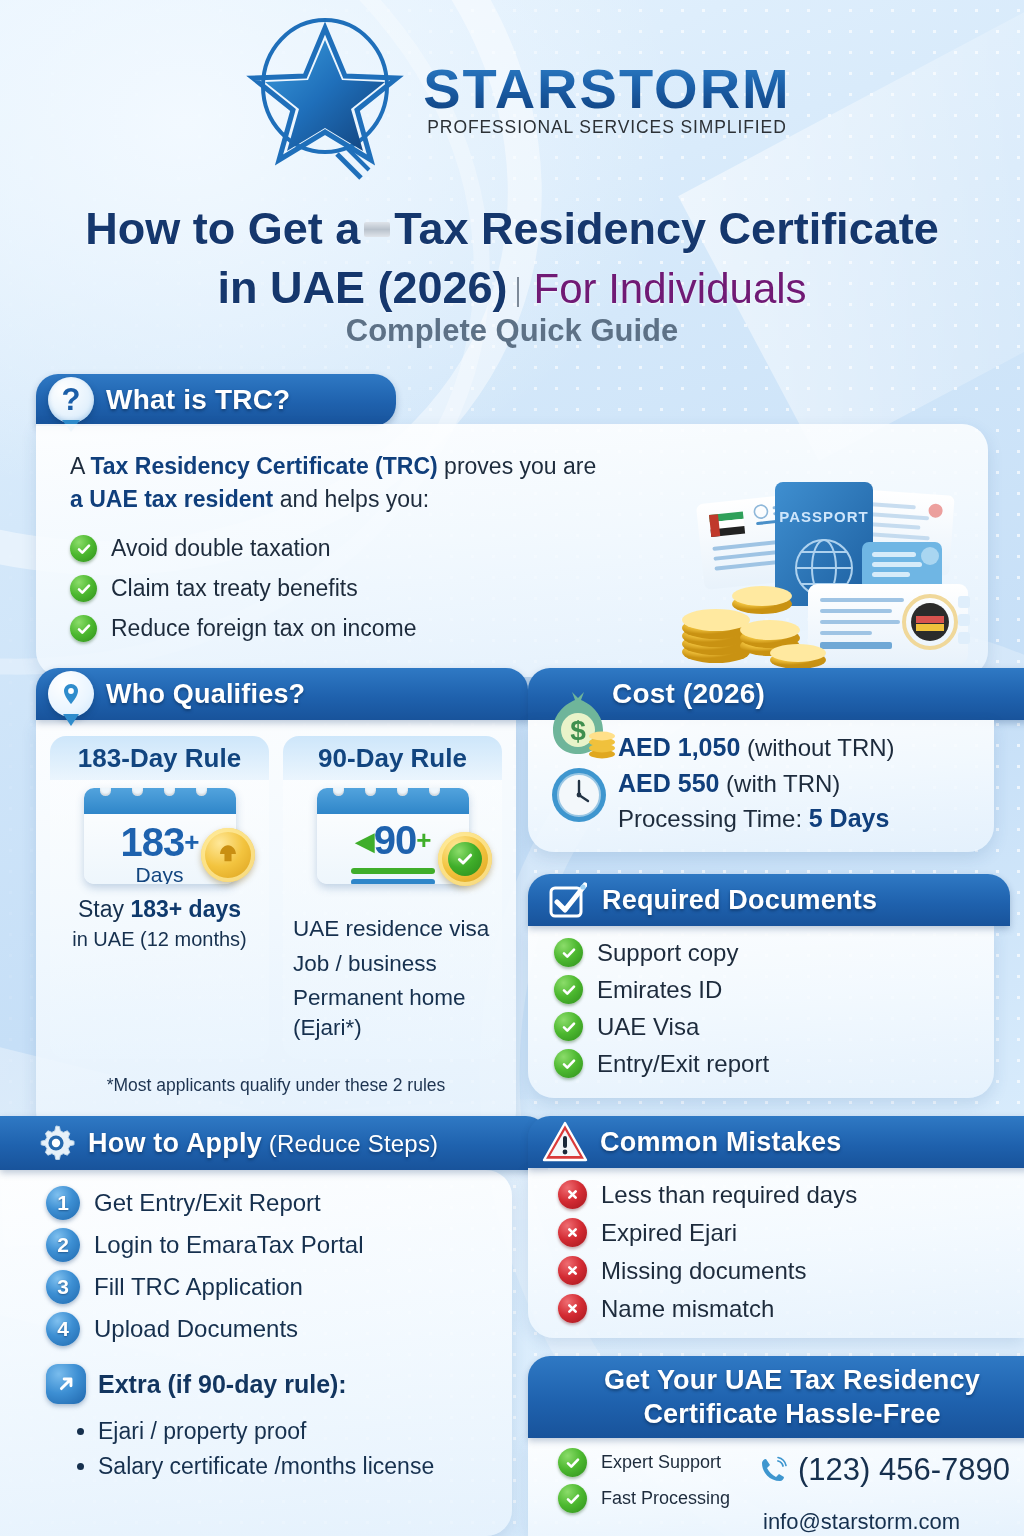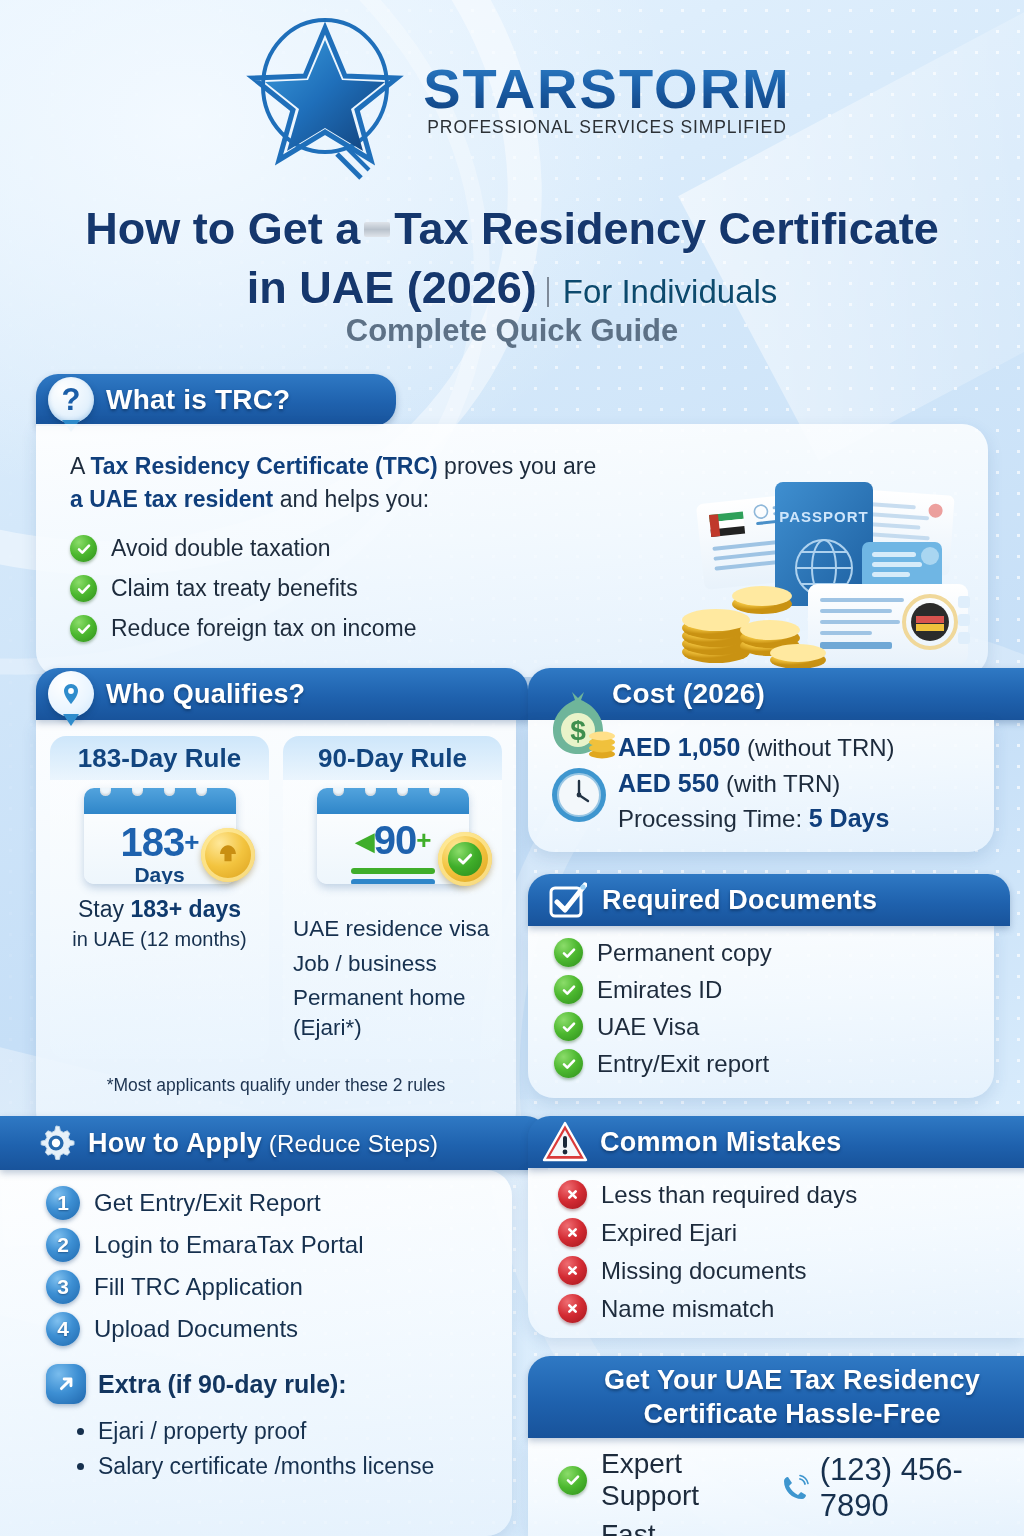--- a/index.html
+++ b/index.html
@@ -99,21 +99,21 @@
     position:absolute;left:0;top:202px;width:1024px;text-align:center;
     color:#15376d;font-weight:bold;font-size:45px;line-height:1.18;
     text-shadow:0 1px 2px rgba(255,255,255,.7);
   }
   .title .glyphbox{
     display:inline-block;width:26px;height:15px;vertical-align:middle;
     background:linear-gradient(180deg,#dfe4ea 0%,#b9c2cc 50%,#dfe4ea 100%);
     border-radius:2px;margin:0 4px 6px 4px;
   }
   .title-line2{display:block;margin-top:6px;}
-  .sub-ind{font-size:33px;font-weight:normal;color:#0c4a6e;}
+  .sub-ind{font-size:42px;font-weight:normal;color:#701a75;}
   .vbar{display:inline-block;width:2px;height:30px;background:#7e8a99;vertical-align:-4px;margin:0 14px 0 10px;}
   .subtitle{
     position:absolute;left:0;top:313px;width:1024px;text-align:center;
     color:#5d7186;font-weight:bold;font-size:31px;
   }
 
   
   #what{left:36px;top:374px;width:952px;}
   #what .panel-head{width:348px;height:52px;border-radius:22px 22px 22px 0;padding-left:12px;}
   #what .panel-head .htxt{font-size:28px;}
@@ -158,21 +158,21 @@
     text-align:center;font-size:26px;font-weight:bold;color:#12457f;padding:7px 0 6px;
     background:linear-gradient(180deg,rgba(203,229,250,.95),rgba(224,240,253,.6));
   }
   .cal-holder{height:112px;display:flex;align-items:center;justify-content:center;position:relative;}
   .cal{width:152px;height:96px;border-radius:10px;background:linear-gradient(180deg,#ffffff 0%,#eef6fc 100%);
        box-shadow:0 4px 8px rgba(40,90,150,.25);position:relative;overflow:hidden;}
   .cal-top{height:26px;background:linear-gradient(180deg,#52a3dd 0%,#2f86c9 100%);position:relative;}
   .cal-top i{position:absolute;top:-7px;width:11px;height:15px;border-radius:6px;background:#eef6fc;box-shadow:inset 0 -2px 2px rgba(0,0,0,.12);}
   .cal-num{font-size:40px;font-weight:bold;color:#1e62ae;text-align:center;line-height:1;margin-top:8px;letter-spacing:-1px;}
   .cal-num sup{font-size:26px;vertical-align:5px;}
-  .cal-days{font-size:21px;font-weight:bold;color:#12457f;text-align:center;line-height:1;margin-top:2px;}
+  .cal-days{font-size:21px;font-weight:normal;color:#12457f;text-align:center;line-height:1;margin-top:2px;}
   .cal-bars{margin:8px auto 0;width:84px;}
   .cal-bars span{display:block;height:6px;border-radius:3px;margin-bottom:5px;}
   .coin{
     position:absolute;right:10px;bottom:4px;width:54px;height:54px;border-radius:50%;
     background:radial-gradient(circle at 35% 28%, #ffe899 0%, #f3c43f 45%, #d79a16 100%);
     box-shadow:0 3px 6px rgba(120,85,10,.35), inset 0 0 0 4px rgba(255,236,160,.75);
     display:flex;align-items:center;justify-content:center;
   }
   .coin .inner{width:34px;height:34px;border-radius:50%;
     background:radial-gradient(circle at 33% 27%, #8bdc6a 0%, #3fae2a 48%, #2c8a1c 100%);
@@ -246,21 +246,21 @@
   
   #cta{left:528px;top:1356px;width:496px;}
   #cta .panel-head{
     width:496px;height:82px;border-radius:22px 0 0 0;padding:0 16px;
     flex-direction:column;justify-content:center;gap:2px;text-align:center;
   }
   #cta .panel-head .htxt{font-size:27px;line-height:1.2;width:100%;}
   #cta .panel-body{width:496px;height:98px;border-radius:0;padding:10px 14px 6px 30px;box-sizing:border-box;
     display:flex;justify-content:space-between;align-items:flex-start;}
   .cta-left .benefit{margin-bottom:7px;}
-  .cta-left .benefit .lbl{font-size:28px;}
+  .cta-left .benefit .lbl{font-size:18px;}
   .cta-left .chk{width:29px;height:29px;}
   .cta-right{padding-top:4px;}
   .phone-row{display:flex;align-items:center;gap:11px;}
   .phone-ic{width:28px;height:28px;flex:0 0 auto;}
   .phone-num{font-size:31px;color:#16304e;}
   .email{font-size:22px;color:#16304e;margin-top:21px;padding-left:4px;}
 </style>
 </head>
 <body>
 
@@ -567,21 +567,21 @@
       </div>
       <div class="htxt">Required Documents</div>
     </div>
     <div class="panel-body">
       <div class="benefit">
         <span class="chk">
             <svg viewBox="0 0 16 16">
               <path d="M3 8.4 L6.3 11.6 L13 4.6" fill="none" stroke="#fff" stroke-width="2.6" stroke-linecap="round" stroke-linejoin="round"></path>
             </svg>
           </span>
-        <span class="lbl">Permanent copy</span>
+        <span class="lbl">Support copy</span>
       </div>
       <div class="benefit">
         <span class="chk">
             <svg viewBox="0 0 16 16">
               <path d="M3 8.4 L6.3 11.6 L13 4.6" fill="none" stroke="#fff" stroke-width="2.6" stroke-linecap="round" stroke-linejoin="round"></path>
             </svg>
           </span>
         <span class="lbl">Emirates ID</span>
       </div>
       <div class="benefit">

